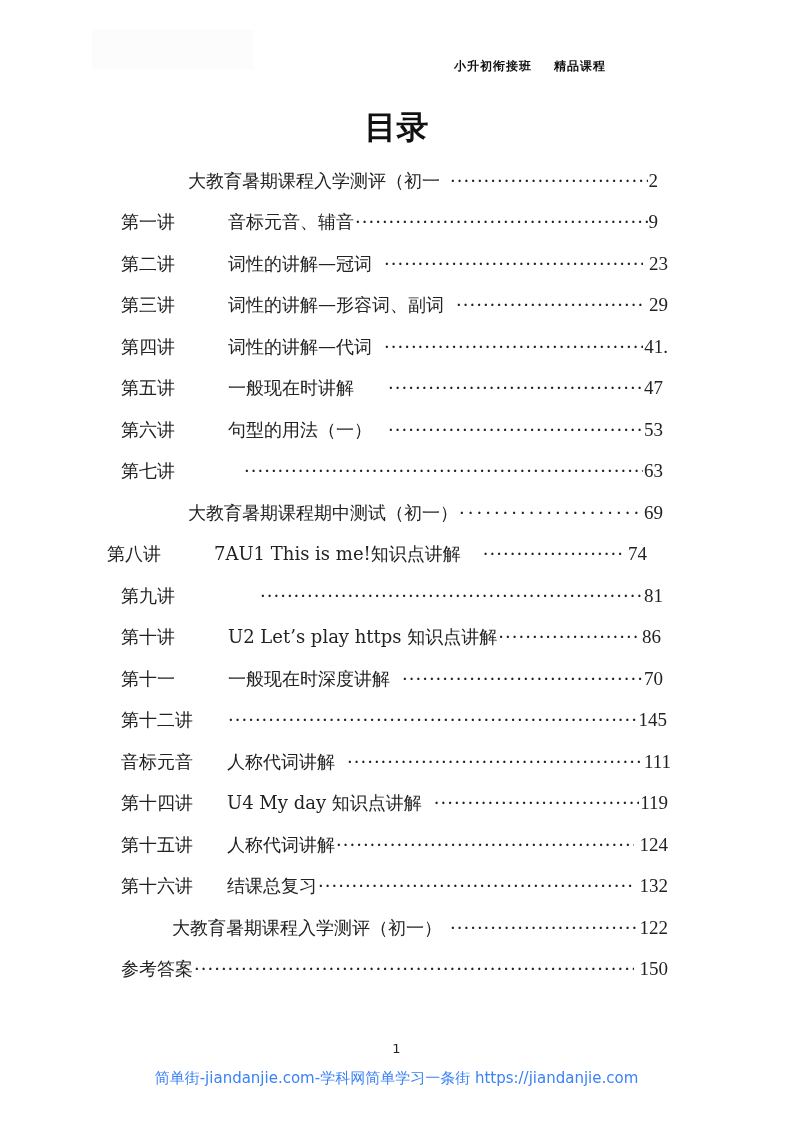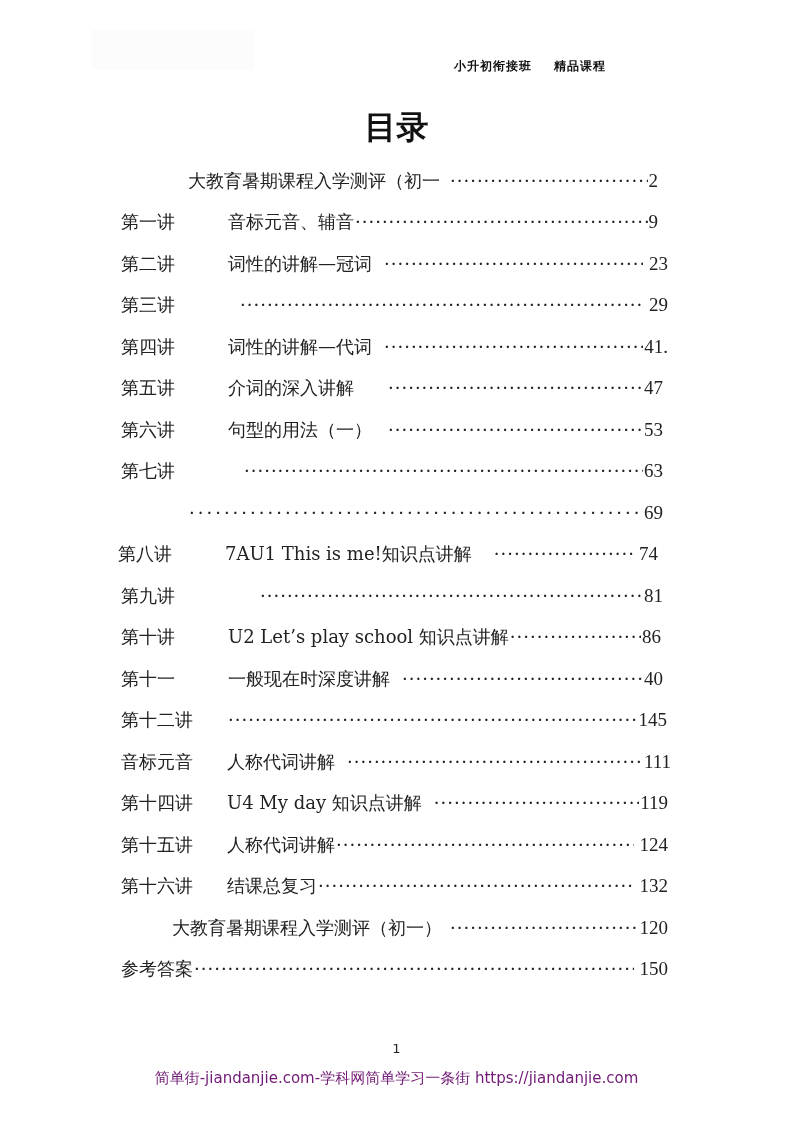--- a/index.html
+++ b/index.html
@@ -15,21 +15,21 @@
          display: flex; align-items: flex-start; white-space: nowrap; color: #222; }
   .lec { width: 107px; flex: none; }
   .lec.narrow { width: 106px; }
   .ttl { flex: none; }
   .dots { flex: 1 1 auto; overflow: hidden; letter-spacing: 1px; color: #222; margin: 0 1px; }
   .dots::before { content: "··································································································································"; }
   .pg { flex: none; font-family: "Liberation Serif", serif; font-size: 19px; }
   .pageno { position: absolute; top: 1041px; left: 0; width: 793px; text-align: center;
             font-size: 13px; font-family: "DejaVu Sans", sans-serif; color: #222; }
   .footer { position: absolute; top: 1069px; left: 0; width: 793px; text-align: center;
-            font-size: 15px; font-family: "DejaVu Sans", sans-serif; color: #701a75; }
+            font-size: 15px; font-family: "DejaVu Sans", sans-serif; color: #3b82f6; }
   .smudge { position: absolute; top: 30px; left: 92px; width: 162px; height: 40px; background: #fcfcfc; }
 </style>
 </head>
 <body>
 
 <div class="smudge"></div>
 
 <div class="header">
   <span>小升初衔接班</span><span>精品课程</span>
 </div>
@@ -49,72 +49,74 @@
       <span class="pg">9</span>
   </div>
   <div class="row" style="top:83px;left:121px;width:547px">
     <span class="lec">第二讲</span>
       <span class="ttl">词性的讲解—冠词</span>
       <span class="dots" style="margin:0 6px 0 12px"></span>
       <span class="pg">23</span>
   </div>
   <div class="row" style="top:124px;left:121px;width:547px">
     <span class="lec">第三讲</span>
+      <span class="ttl">词性的讲解—形容词、副词</span>
       <span class="dots" style="margin:0 6px 0 12px"></span>
       <span class="pg">29</span>
   </div>
   <div class="row" style="top:166px;left:121px;width:547px">
     <span class="lec">第四讲</span>
       <span class="ttl">词性的讲解—代词</span>
       <span class="dots" style="margin-left:12px"></span>
       <span class="pg">41.</span>
   </div>
   <div class="row" style="top:207px;left:121px;width:542px">
     <span class="lec">第五讲</span>
-      <span class="ttl">介词的深入讲解</span>
+      <span class="ttl">一般现在时讲解</span>
       <span class="dots" style="margin-left:34px"></span>
       <span class="pg">47</span>
   </div>
   <div class="row" style="top:249px;left:121px;width:542px">
     <span class="lec">第六讲</span>
       <span class="ttl">句型的用法（一）</span>
       <span class="dots" style="margin-left:16px"></span>
       <span class="pg">53</span>
   </div>
   <div class="row" style="top:290px;left:121px;width:542px">
     <span class="lec">第七讲</span>
       <span class="dots" style="margin-left:16px"></span>
       <span class="pg">63</span>
   </div>
   <div class="row" style="top:332px;left:188px;width:475px">
+    <span class="ttl">大教育暑期课程期中测试（初一）</span>
       <span class="dots" style="letter-spacing:3px"></span>
       <span class="pg">69</span>
   </div>
-  <div class="row" style="top:373px;left:118px;width:540px">
+  <div class="row" style="top:373px;left:107px;width:540px">
     <span class="lec">第八讲</span>
       <span class="ttl">7AU1 This is me!知识点讲解</span>
       <span class="dots" style="margin:0 6px 0 22px"></span>
       <span class="pg">74</span>
   </div>
   <div class="row" style="top:415px;left:121px;width:542px">
     <span class="lec">第九讲</span>
       <span class="dots" style="margin-left:32px"></span>
       <span class="pg">81</span>
   </div>
   <div class="row" style="top:456px;left:121px;width:540px">
     <span class="lec">第十讲</span>
-      <span class="ttl">U2 Let’s play school 知识点讲解</span>
+      <span class="ttl">U2 Let’s play https 知识点讲解</span>
       <span class="dots"></span>
       <span class="pg">86</span>
   </div>
   <div class="row" style="top:498px;left:121px;width:542px">
     <span class="lec">第十一</span>
       <span class="ttl">一般现在时深度讲解</span>
       <span class="dots" style="margin-left:12px"></span>
-      <span class="pg">40</span>
+      <span class="pg">70</span>
   </div>
   <div class="row" style="top:539px;left:121px;width:546px">
     <span class="lec narrow">第十二讲</span>
       <span class="dots"></span>
       <span class="pg">145</span>
   </div>
   <div class="row" style="top:581px;left:121px;width:550px">
     <span class="lec narrow">音标元音</span>
       <span class="ttl">人称代词讲解</span>
       <span class="dots" style="margin-left:12px"></span>
@@ -134,21 +136,21 @@
   </div>
   <div class="row" style="top:705px;left:121px;width:547px">
     <span class="lec narrow">第十六讲</span>
       <span class="ttl">结课总复习</span>
       <span class="dots" style="margin-right:6px"></span>
       <span class="pg">132</span>
   </div>
   <div class="row" style="top:747px;left:172px;width:496px">
     <span class="ttl">大教育暑期课程入学测评（初一）</span>
       <span class="dots" style="margin-left:8px"></span>
-      <span class="pg">120</span>
+      <span class="pg">122</span>
   </div>
   <div class="row" style="top:788px;left:121px;width:547px">
     <span class="ttl">参考答案</span>
       <span class="dots" style="margin-right:6px"></span>
       <span class="pg">150</span>
   </div>
 </div>
 
 <div class="pageno">1</div>
 <div class="footer">简单街-jiandanjie.com-学科网简单学习一条街 https://jiandanjie.com</div>

